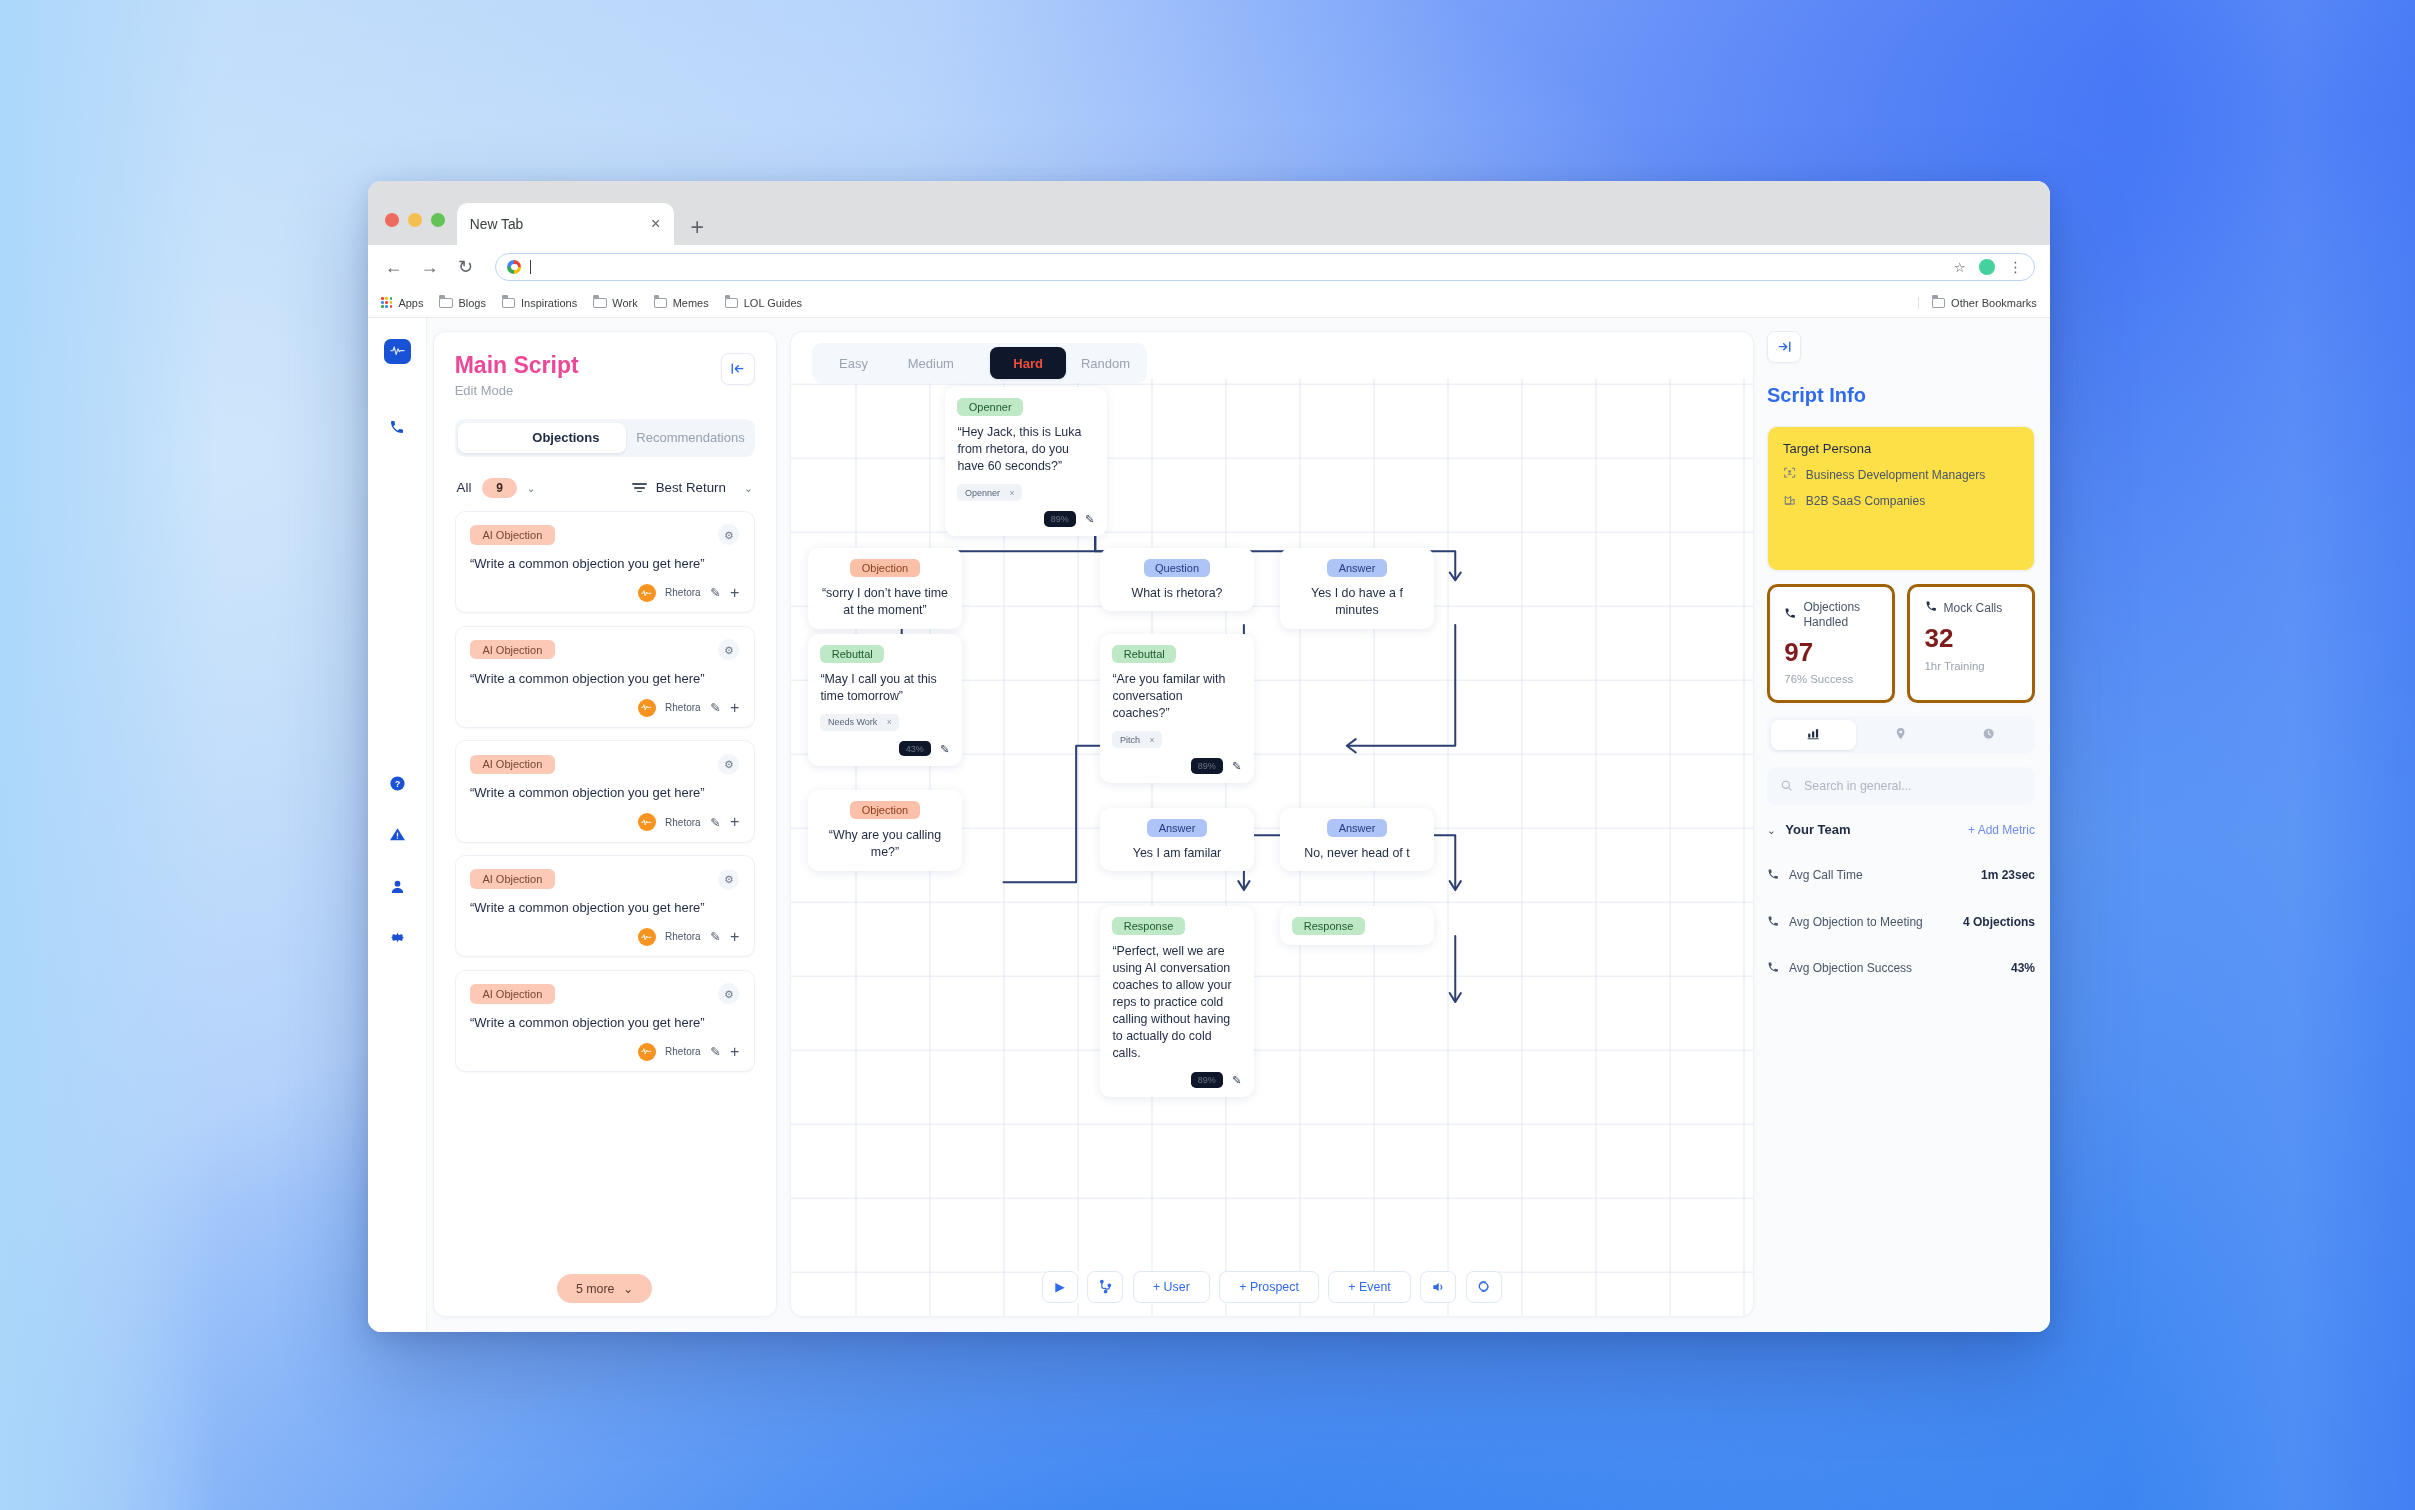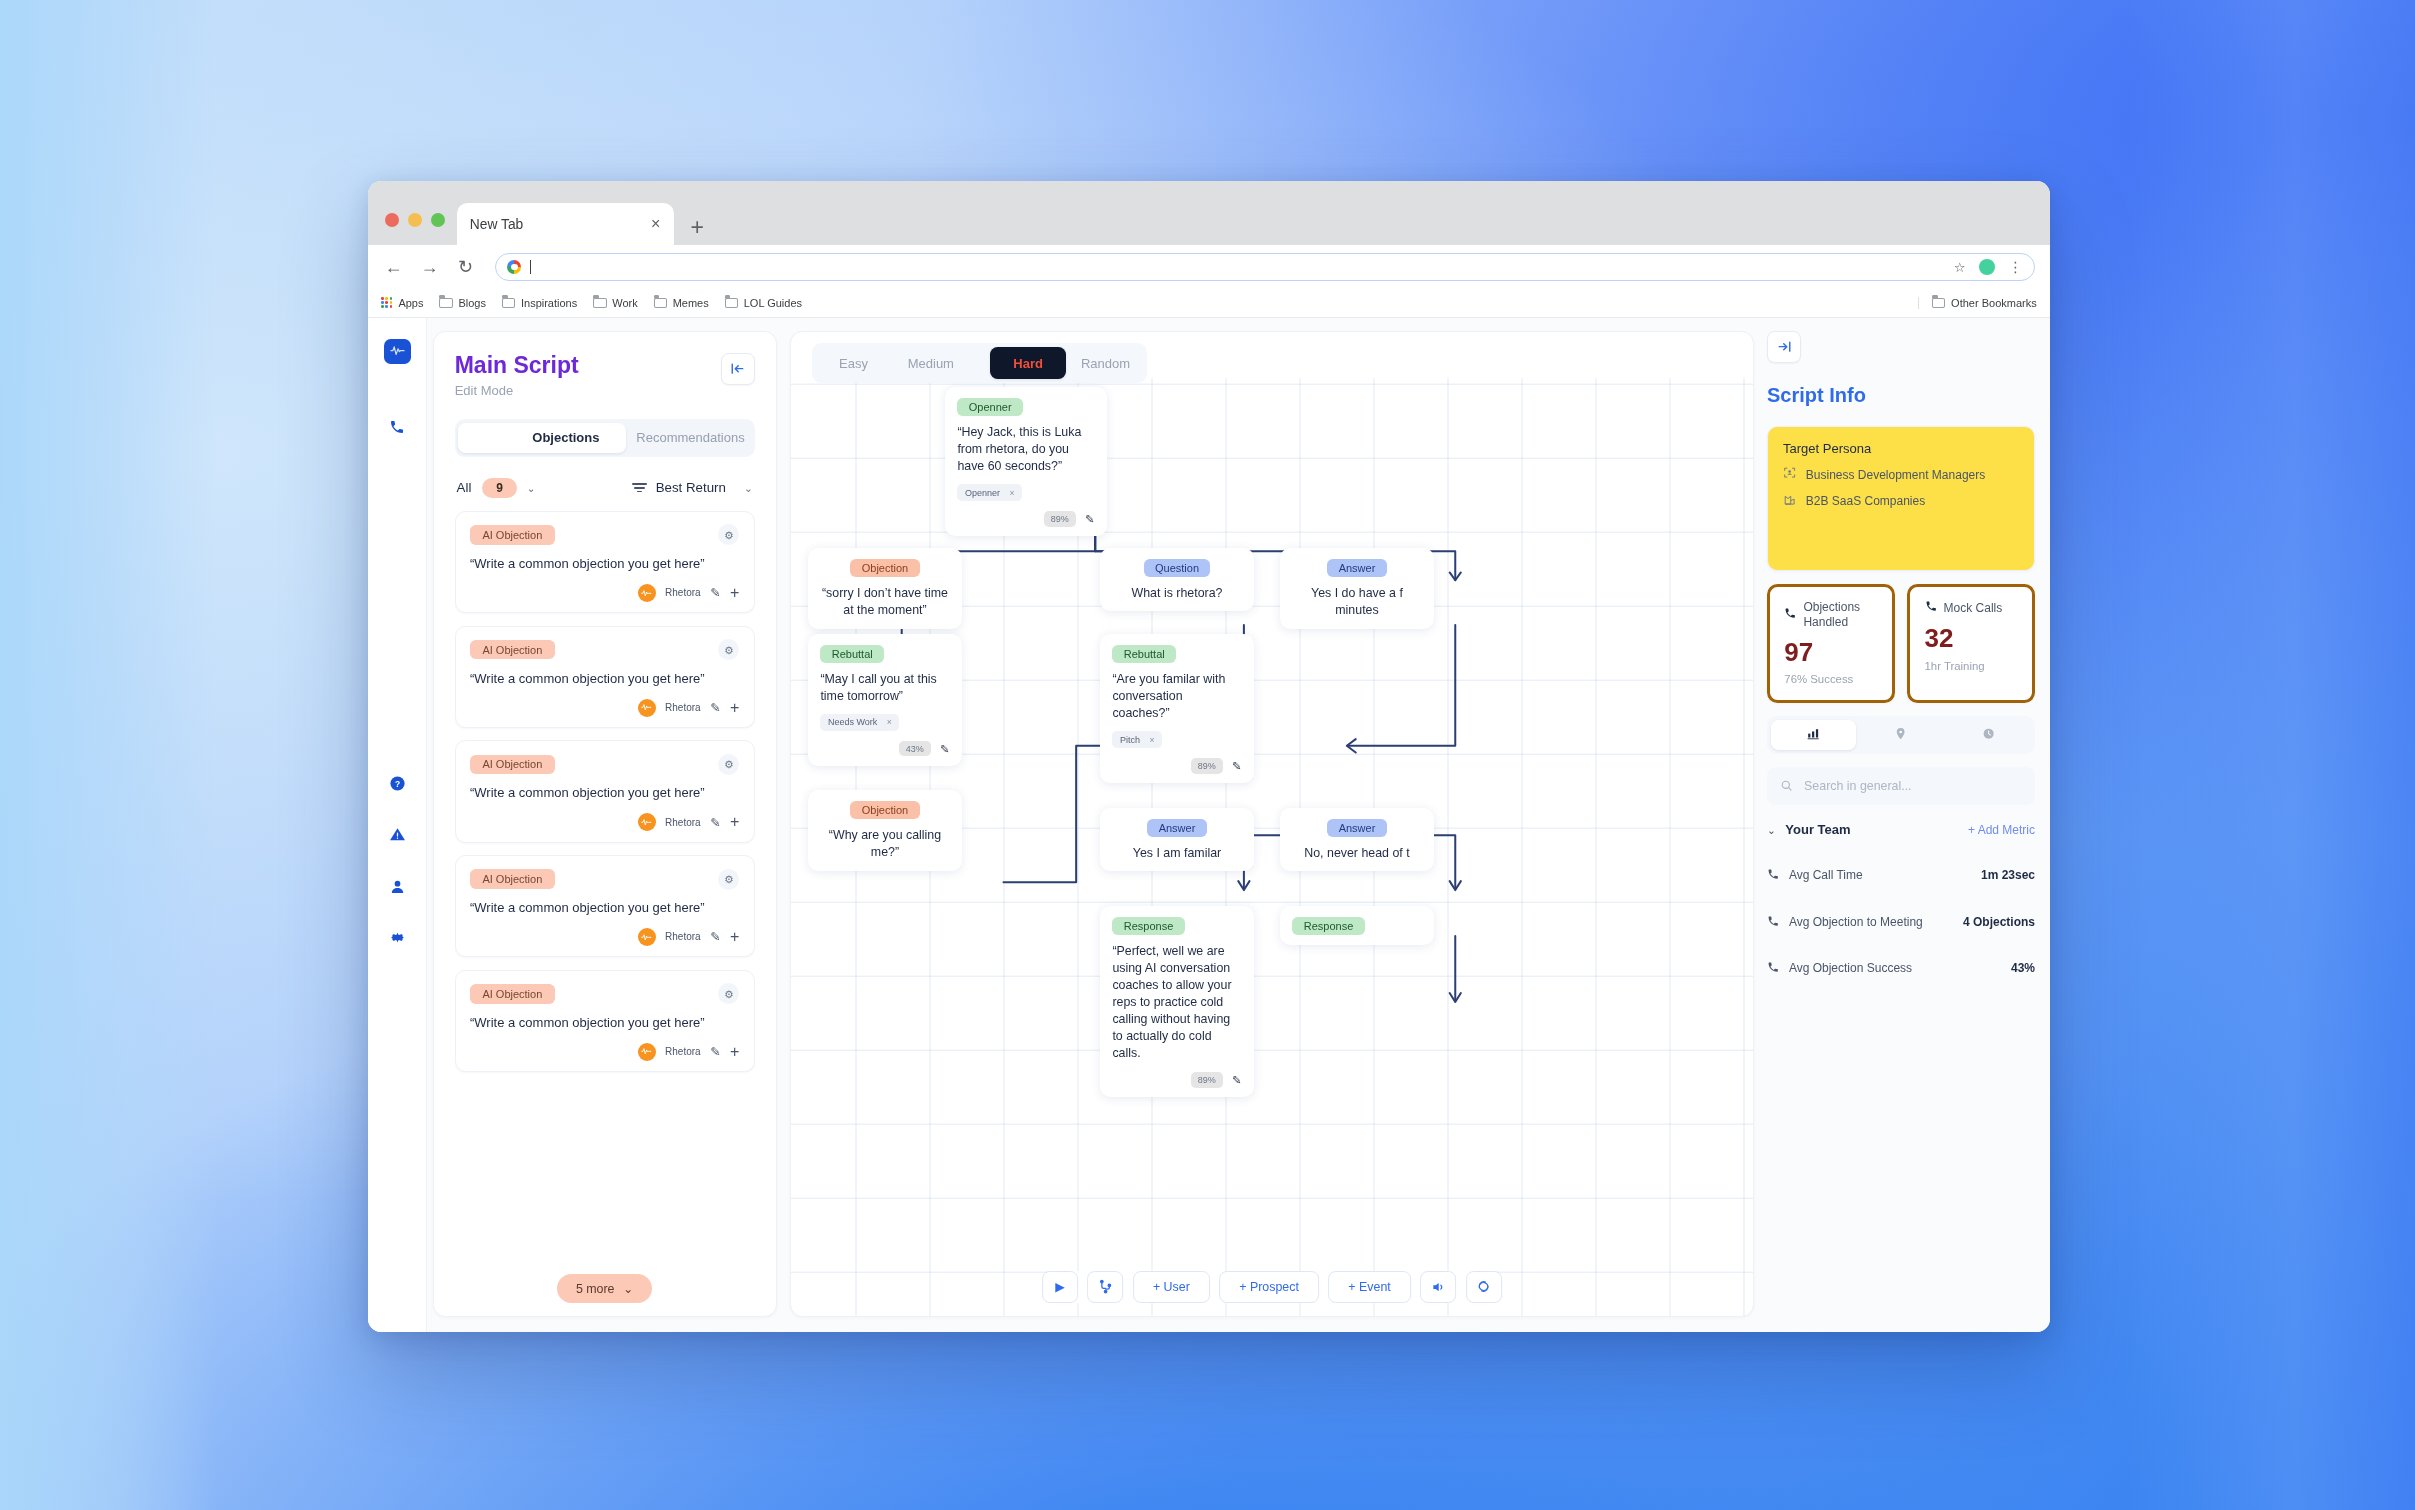--- a/index.html
+++ b/index.html
@@ -80,21 +80,21 @@
 
   .content{ flex:1; display:flex; padding:13.3px 15px 15px 5.7px; gap:13.3px; min-height:0;}
 
   
   .leftpanel{
     width:344px; background:#fff; border-radius:12.4px; border:1px solid #eef1f6;
     box-shadow:0 1px 2.9px rgba(30,50,100,.04);
     display:flex; flex-direction:column; padding:21px 21px 13.3px; flex:0 0 auto; min-height:0;
   }
   .lp-head{ display:flex; align-items:flex-start;}
-  .lp-title{ font-size:23px; font-weight:700; color:#6d28d9; line-height:1.1;}
+  .lp-title{ font-size:23px; font-weight:700; color:#ec4899; line-height:1.1;}
   .lp-sub{ font-size:13px; color:#9aa3b2; margin-top:4.8px;}
   .collapse-btn{
     margin-left:auto; width:34px;height:32px; border:1px solid #e6eaf2; border-radius:7.6px;
     background:#fff; display:flex;align-items:center;justify-content:center; color:#2f6bec; font-size:15px;
     box-shadow:0 1px 1.9px rgba(30,50,100,.05);
   }
   .seg{
     margin-top:21px; height:38px; background:#f2f5fa; border-radius:9.5px; padding:3.8px;
     display:flex; gap:3.8px;
   }
@@ -160,21 +160,21 @@
   .badge{ font-size:11px; border-radius:5.7px; padding:2.9px 11.4px; display:inline-block; font-weight:400;}
   .b-green{ background:#bfe8c6; color:#1d5a2c;}
   .b-orange{ background:#fbc1a8; color:#8a3f1e;}
   .b-blue{ background:#aec4f7; color:#233a82;}
   .node-text{ font-size:12.4px; color:#1f2a44; line-height:1.38; margin-top:7.6px;}
   .node-text.c{ text-align:center;}
   .chip{ margin-top:8.6px; display:inline-flex; align-items:center; gap:9.5px; background:#eff2f7;
     border-radius:4.8px; padding:3.8px 7.6px; font-size:9px; color:#5a6478;}
   .chip span.x{ font-size:8.6px; color:#8b94a6;}
   .node-foot{ display:flex; align-items:center; justify-content:flex-end; gap:9.5px; margin-top:9.5px;}
-  .pct{ background:#e5e5e5; color:#6b7687; font-size:9px; border-radius:4.8px; padding:2.9px 6.7px;}
+  .pct{ background:#0f172a; color:#6b7687; font-size:9px; border-radius:4.8px; padding:2.9px 6.7px;}
   .pen{ font-size:11.4px; color:#3a4458;}
 
   .toolbar-bottom{
     position:absolute; left:50%; transform:translateX(-50%); bottom:13.3px; z-index:8;
     display:flex; align-items:center; gap:9.5px; background:#fff; border-radius:9.5px;
   }
   .tb-btn{ height:32px; min-width:36px; border:1px solid #dfe6f4; border-radius:7.6px; background:#fff;
     display:flex; align-items:center; justify-content:center; color:#2f6bec; font-size:12.4px; padding:0 7.6px;}
   .tb-pill{ height:32px; border:1px solid #dfe6f4; border-radius:7.6px; background:#fff; color:#2f6bec;
     font-size:12.4px; display:flex;align-items:center;justify-content:center; padding:0 19px;}

